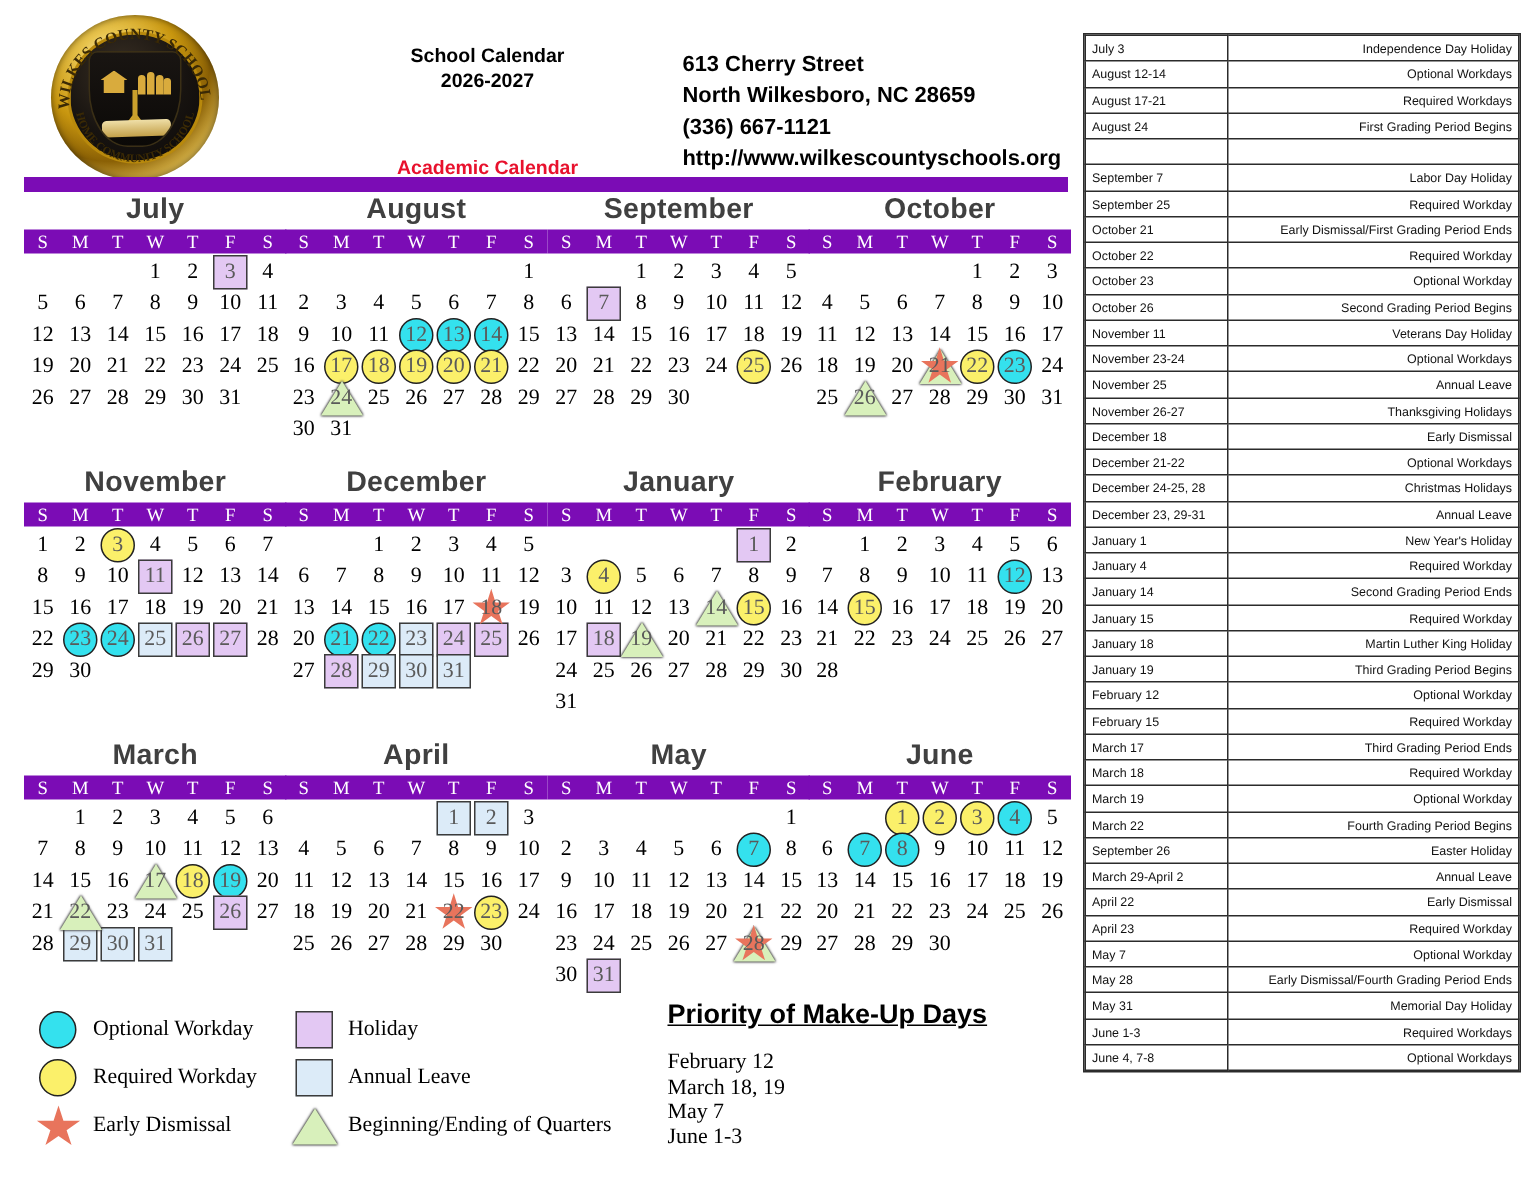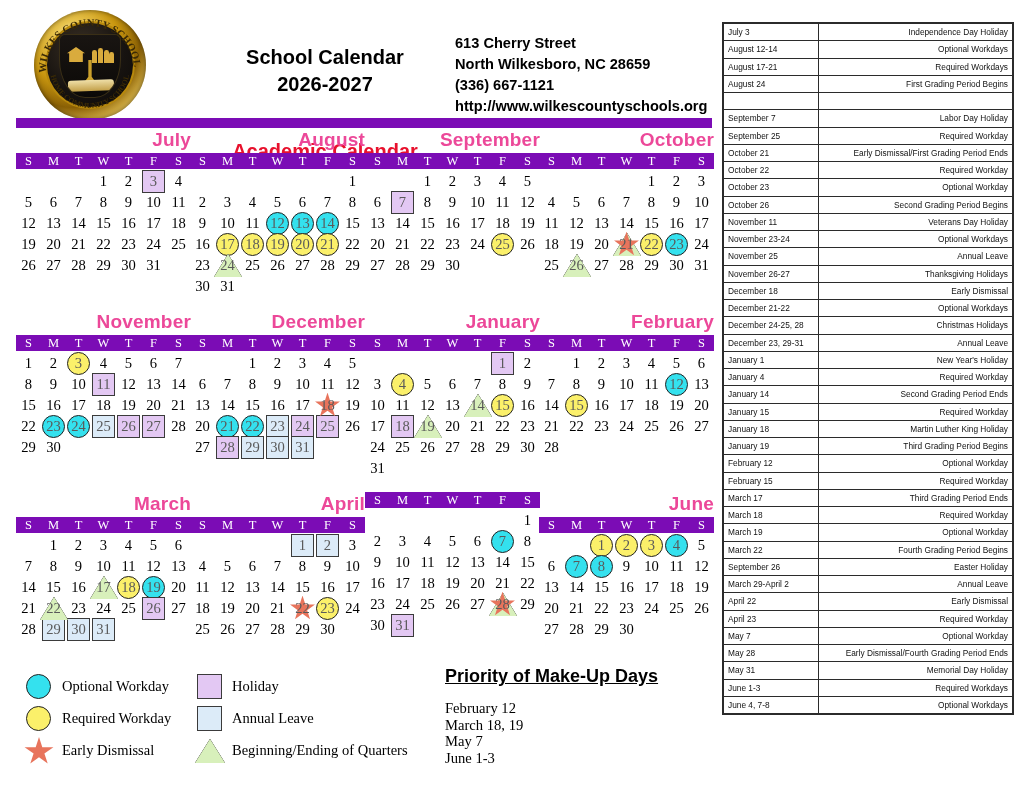--- a/index.html
+++ b/index.html
@@ -66,24 +66,24 @@
   #logo .ribbon {
     position: absolute; left: 8px; bottom: 6px; width: 46px; height: 11px;
     background: linear-gradient(180deg,#efdfa8,#c3a049);
     border-radius: 3px;
     transform: rotate(-2deg);
   }
   #logo .ringtext { position:absolute; left:8px; top:2px; width:112px; height:110px; }
   #logo .ringtext text { font-family: "Liberation Serif", serif; font-weight: bold; fill: #3b2a05; }
 
   #titleblock {
-    position: absolute; left: 230px; top: 44px; width: 190px;
+    position: absolute; left: 230px; top: 28px; width: 190px;
     text-align: center;
     font-family: "Liberation Sans", sans-serif;
-    font-weight: bold; font-size: 20px; color: #000; line-height: 1.34;
+    font-weight: bold; font-size: 13px; color: #000; line-height: 1.34;
   }
   #titleblock .accent { color: #e8112d; margin-top: 40px; }
 
   #contactblock {
     position: absolute; left: 455px; top: 33px; width: 270px;
     font-family: "Liberation Sans", sans-serif;
     font-weight: bold; font-size: 14.6px; color: #000; line-height: 1.44;
     text-align: left;
   }
 
@@ -96,24 +96,24 @@
   .quarter-row { position: relative; height: 182px; }
   #q1 { margin-top: 10px; }
   .month {
     position: absolute; top: 0; width: 175px;
   }
   .month.c0 { left: 16px; }
   .month.c1 { left: 190px; }
   .month.c2 { left: 365px; }
   .month.c3 { left: 539px; }
   .month-name {
-    text-align: right;
+    text-align: center;
     font-family: "Liberation Sans", sans-serif;
     font-weight: bold;
-    font-size: 19px; color: #ec4899;
+    font-size: 19px; color: #404040;
     line-height: 24px;
     height: 25px;
     letter-spacing: .2px;
   }
   .dow {
     display: grid; grid-template-columns: repeat(7, 25px);
     background: #7b0cb5; height: 16px; width: 175px;
   }
   .dow span {
     color: #ffffff; font-size: 12.5px; text-align: center; line-height: 16px;
@@ -752,20 +752,21 @@
             <div class="day"><span class="num">24</span></div>
             <div class="day"><span class="num">25</span></div>
             <div class="day"><span class="num">26</span></div>
             <div class="day"><span class="num">27</span></div>
             <div class="day"><span class="num">28</span></div>
             <div class="day"><span class="num">29</span></div>
             <div class="day"><span class="num">30</span></div>
           </div>
         </div>
         <div class="month c2">
+          <div class="month-name">May</div>
           <div class="dow">
             <span>S</span>
             <span>M</span>
             <span>T</span>
             <span>W</span>
             <span>T</span>
             <span>F</span>
             <span>S</span>
           </div>
           <div class="days">

